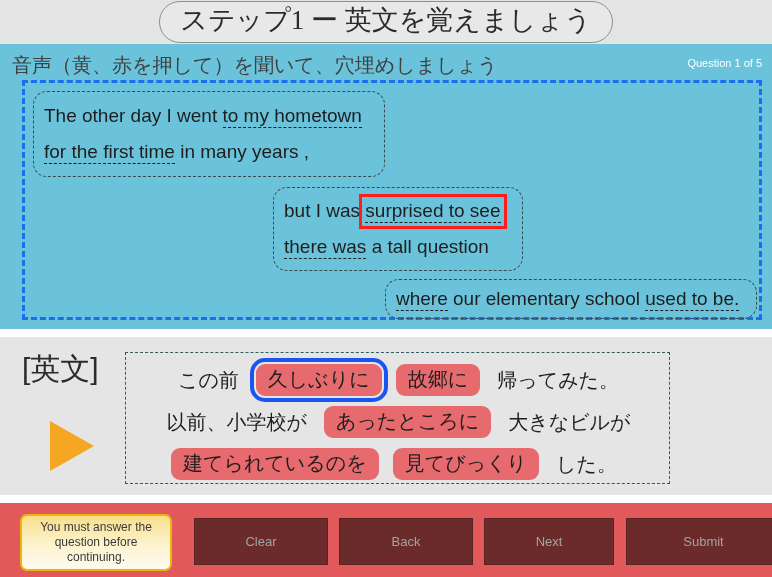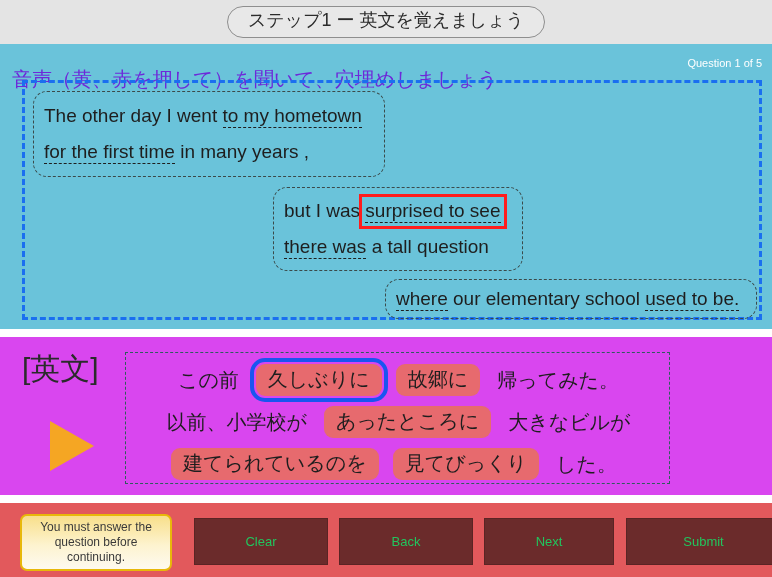--- a/index.html
+++ b/index.html
@@ -19,34 +19,35 @@
   .titlebar {
     position: absolute; left: 0; top: 0; width: 772px; height: 44px;
     background: #e4e4e4;
     display: flex; align-items: center; justify-content: center;
   }
   .title-pill {
     border: 1px solid #8e8e8e;
     border-radius: 22px;
     background: #e8e8e8;
     padding: 2px 20px 5px 20px;
-    font-size: 18px;
+    font-size: 27px;
     line-height: 1.25;
     color: #2b2b2b;
     white-space: nowrap;
+    font-family: Liberation Serif, serif;
   }
 
   
   .cyan-panel {
     position: absolute; left: 0; top: 44px; width: 772px; height: 285px;
     background: #6ac3da;
   }
   .instruction {
-    position: absolute; left: 12px; top: 22px;
-    font-size: 20px; color: #6d28d9;
+    position: absolute; left: 12px; top: 8px;
+    font-size: 20px; color: #404040;
     white-space: nowrap;
   }
   .question-counter {
     position: absolute; right: 10px; top: 13px;
     font-size: 11px; color: #ffffff;
     white-space: nowrap;
   }
   .dropzone-outer {
     position: absolute; left: 22px; top: 36px;
     width: 740px; height: 240px;
@@ -82,21 +83,21 @@
   #sb1 { left: 8px;   top: 8px;   width: 352px; height: 86px; }
   #sb2 { left: 248px; top: 104px; width: 250px; height: 84px; }
   #sb3 { left: 360px; top: 196px; width: 372px; height: 40px; }
 
   #sb1 .sline:first-child { margin-bottom: 16px; }
   #sb2 .sline:first-child { margin-bottom: 16px; }
 
   
   .green-panel {
     position: absolute; left: 0; top: 333px; width: 772px; height: 162px;
-    background: #d946ef;
+    background: #e5e5e5;
     border-top: 4px solid #ffffff;
   }
   .eibun-label {
     position: absolute; left: 22px; top: 12px;
     font-size: 30px; color: #2b2b2b;
     white-space: nowrap;
   }
   .play-triangle {
     position: absolute; left: 50px; top: 84px;
     width: 0; height: 0;
@@ -155,21 +156,21 @@
     text-align: center;
     font-size: 12px; color: #3a3a3a;
     line-height: 1.25;
     padding: 2px 6px;
   }
   .btn {
     position: absolute; top: 15px;
     height: 47px;
     background: #6b2b2b;
     border: 1px solid #5a2424;
-    color: #22c55e;
+    color: #a3a3a3;
     font-size: 13px;
     display: flex; align-items: center; justify-content: center;
     cursor: pointer;
   }
   #btn-clear  { left: 194px; width: 134px; }
   #btn-back   { left: 339px; width: 134px; }
   #btn-next   { left: 484px; width: 130px; }
   #btn-submit { left: 626px; width: 155px; }
 </style>
 </head>

